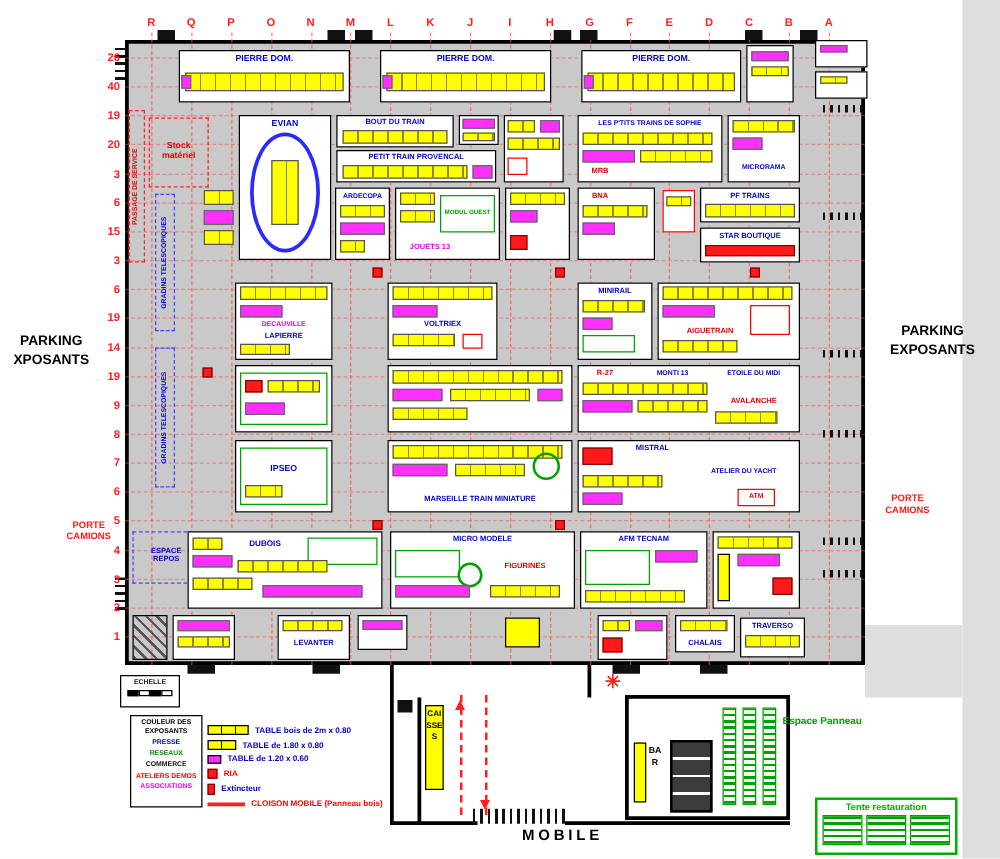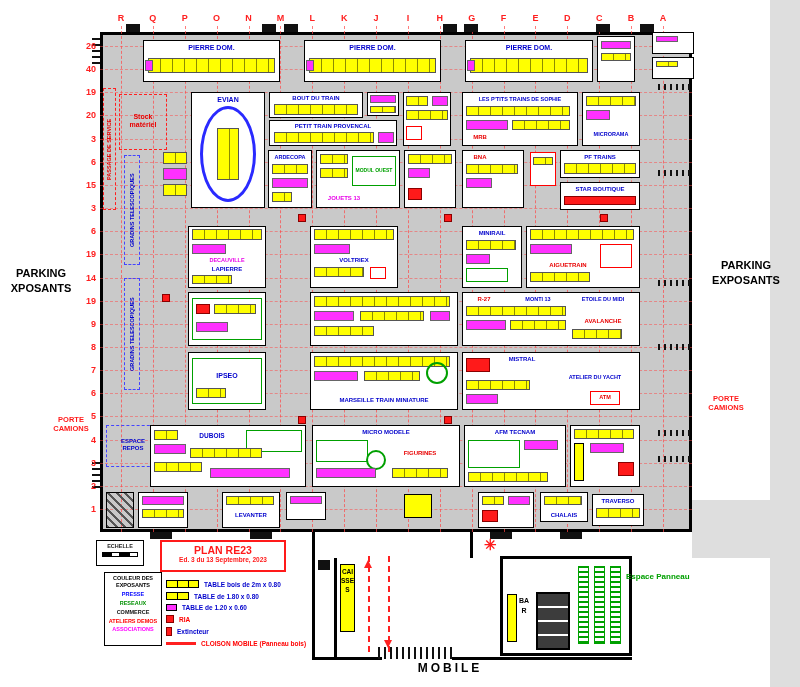--- a/index.html
+++ b/index.html
@@ -402,24 +402,20 @@
   <div class="echelle">
     <div class="t">ECHELLE</div>
     <div class="bar">
       <span style="background:#000"></span>
         <span style="background:#fff"></span>
         <span style="background:#000"></span>
         <span style="background:#fff"></span>
     </div>
   </div>
 
-  <div class="planbox">
-    <div class="t1">PLAN RE23</div>
-    <div class="t2">Ed. 3 du 13 Septembre, 2023</div>
-  </div>
 
   <div class="xcbox">
     <div class="t">COULEUR DES
 EXPOSANTS</div>
     <div id="expColors">
         <div class="xcitem" style="color: rgb(0, 0, 255);">PRESSE</div>
         <div class="xcitem" style="color: rgb(0, 144, 0);">RESEAUX</div>
         <div class="xcitem" style="color: rgb(17, 17, 17);">COMMERCE</div>
         <div class="xcitem" style="color: rgb(255, 0, 0);">ATELIERS DEMOS</div>
         <div class="xcitem" style="color: rgb(255, 0, 255);">ASSOCIATIONS</div>
@@ -475,14 +471,22 @@
   <div class="entree">MOBILE</div>
 
   <div class="barstrip"></div>
   <div class="barlbl">BAR</div>
   <div class="barshelves"></div>
   <div class="gst" style="left:578px;top:566px;width:11px;height:78px"></div>
   <div class="gst" style="left:594px;top:566px;width:11px;height:78px"></div>
   <div class="gst" style="left:610px;top:566px;width:11px;height:78px"></div>
   <div class="traiteur">Espace Panneau</div>
 
+  <div class="tente">
+    <div class="t">Tente restauration</div>
+    <div class="tbls">
+        <div></div>
+        <div></div>
+        <div></div>
+      </div>
+  </div>
 
 </div>
 
 </body></html>

